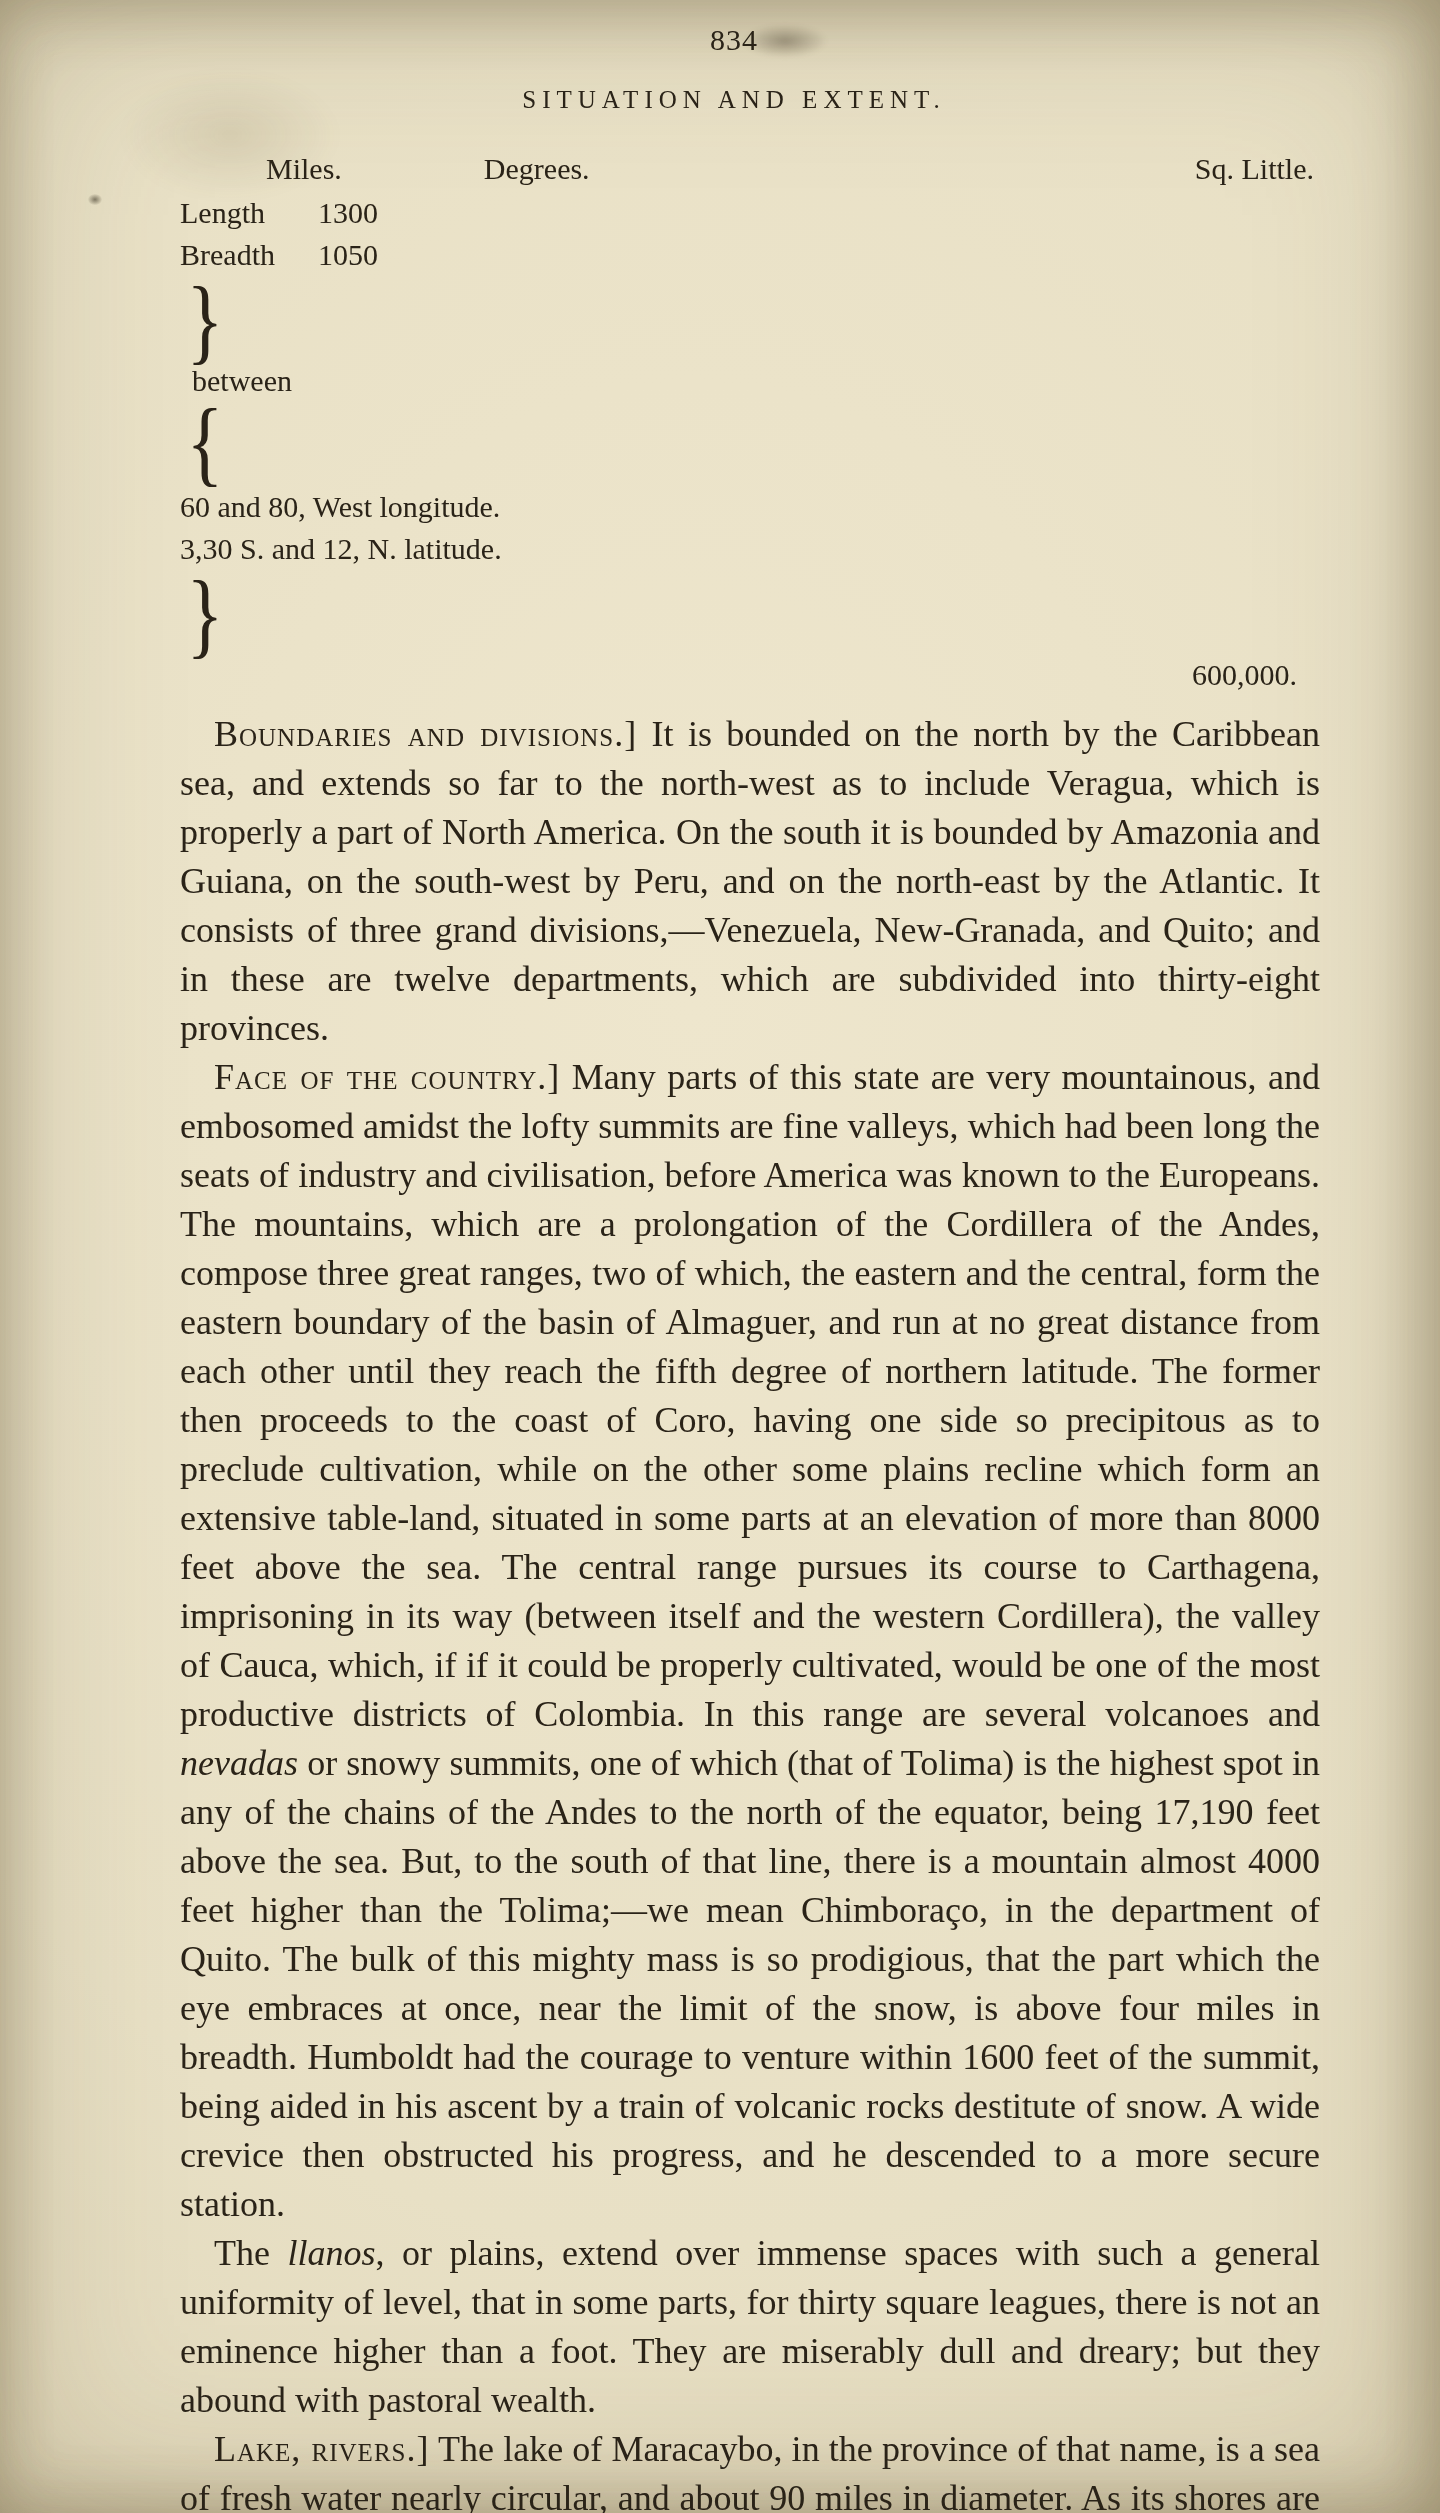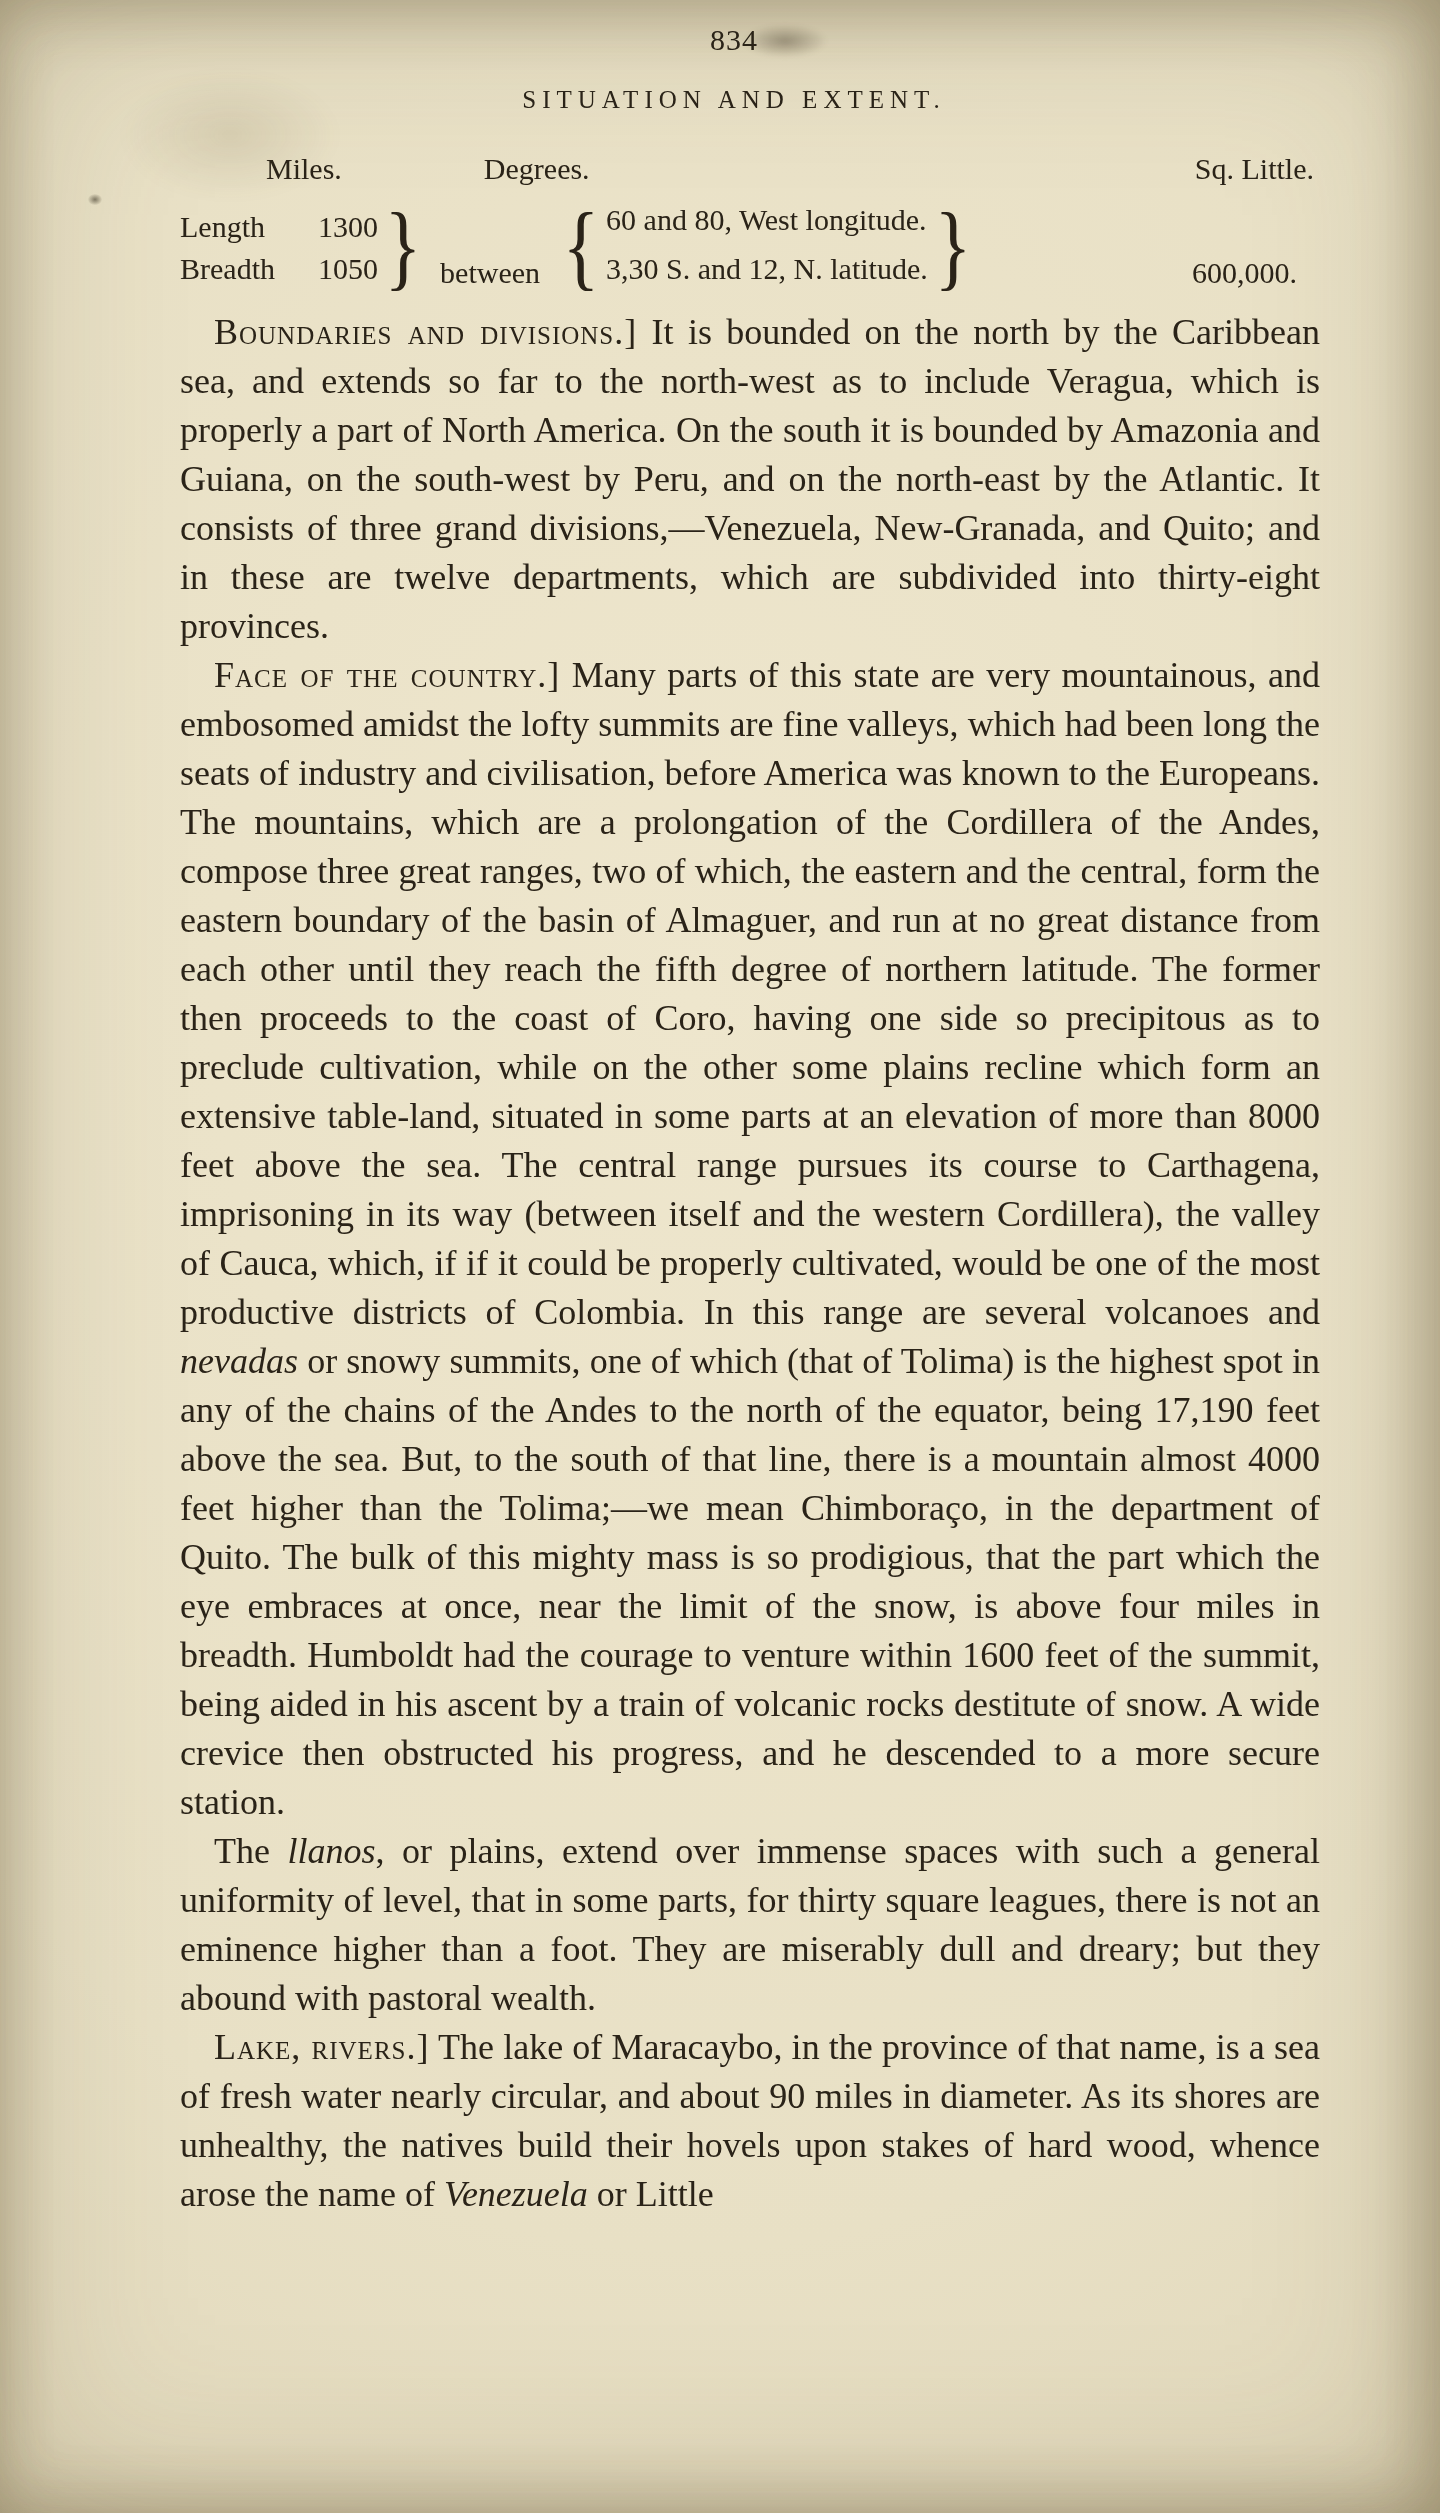--- a/index.html
+++ b/index.html
@@ -75,40 +75,41 @@
       align-items: baseline;
       line-height: 38px;
       margin-bottom: 4px;
     }
     .eh-miles   { margin-left: 86px; }
     .eh-degrees { margin-left: 142px; }
     .eh-sqmiles { margin-left: auto; margin-right: 6px; }
 
     .extent-row {
       display: flex;
-      align-items: flex-end;
+      align-items: flex-start;
+      flex-direction: column;
     }
     .dim-col { width: 198px; }
     .dim-line {
       display: flex;
       justify-content: space-between;
       line-height: 42px;
       white-space: nowrap;
     }
     .brace {
       font-size: 96px;
       line-height: 88px;
       font-weight: 300;
       transform: scaleX(0.8);
       margin: 0 2px;
       color: #2a2318;
     }
     .between { margin: 0 16px 0 12px; white-space: nowrap; }
     .deg-col { }
-    .deg-line { line-height: 42px; white-space: nowrap; margin-top: 7px; }
+    .deg-line { line-height: 42px; white-space: nowrap; }
     .sq-value { margin-left: auto; margin-right: 23px; white-space: nowrap; }
 
     
     .body-text {
       width: 1140px;
       margin: 18px auto 0 152px;
       font-size: 36px;
       line-height: 49px;
     }
     .para {

